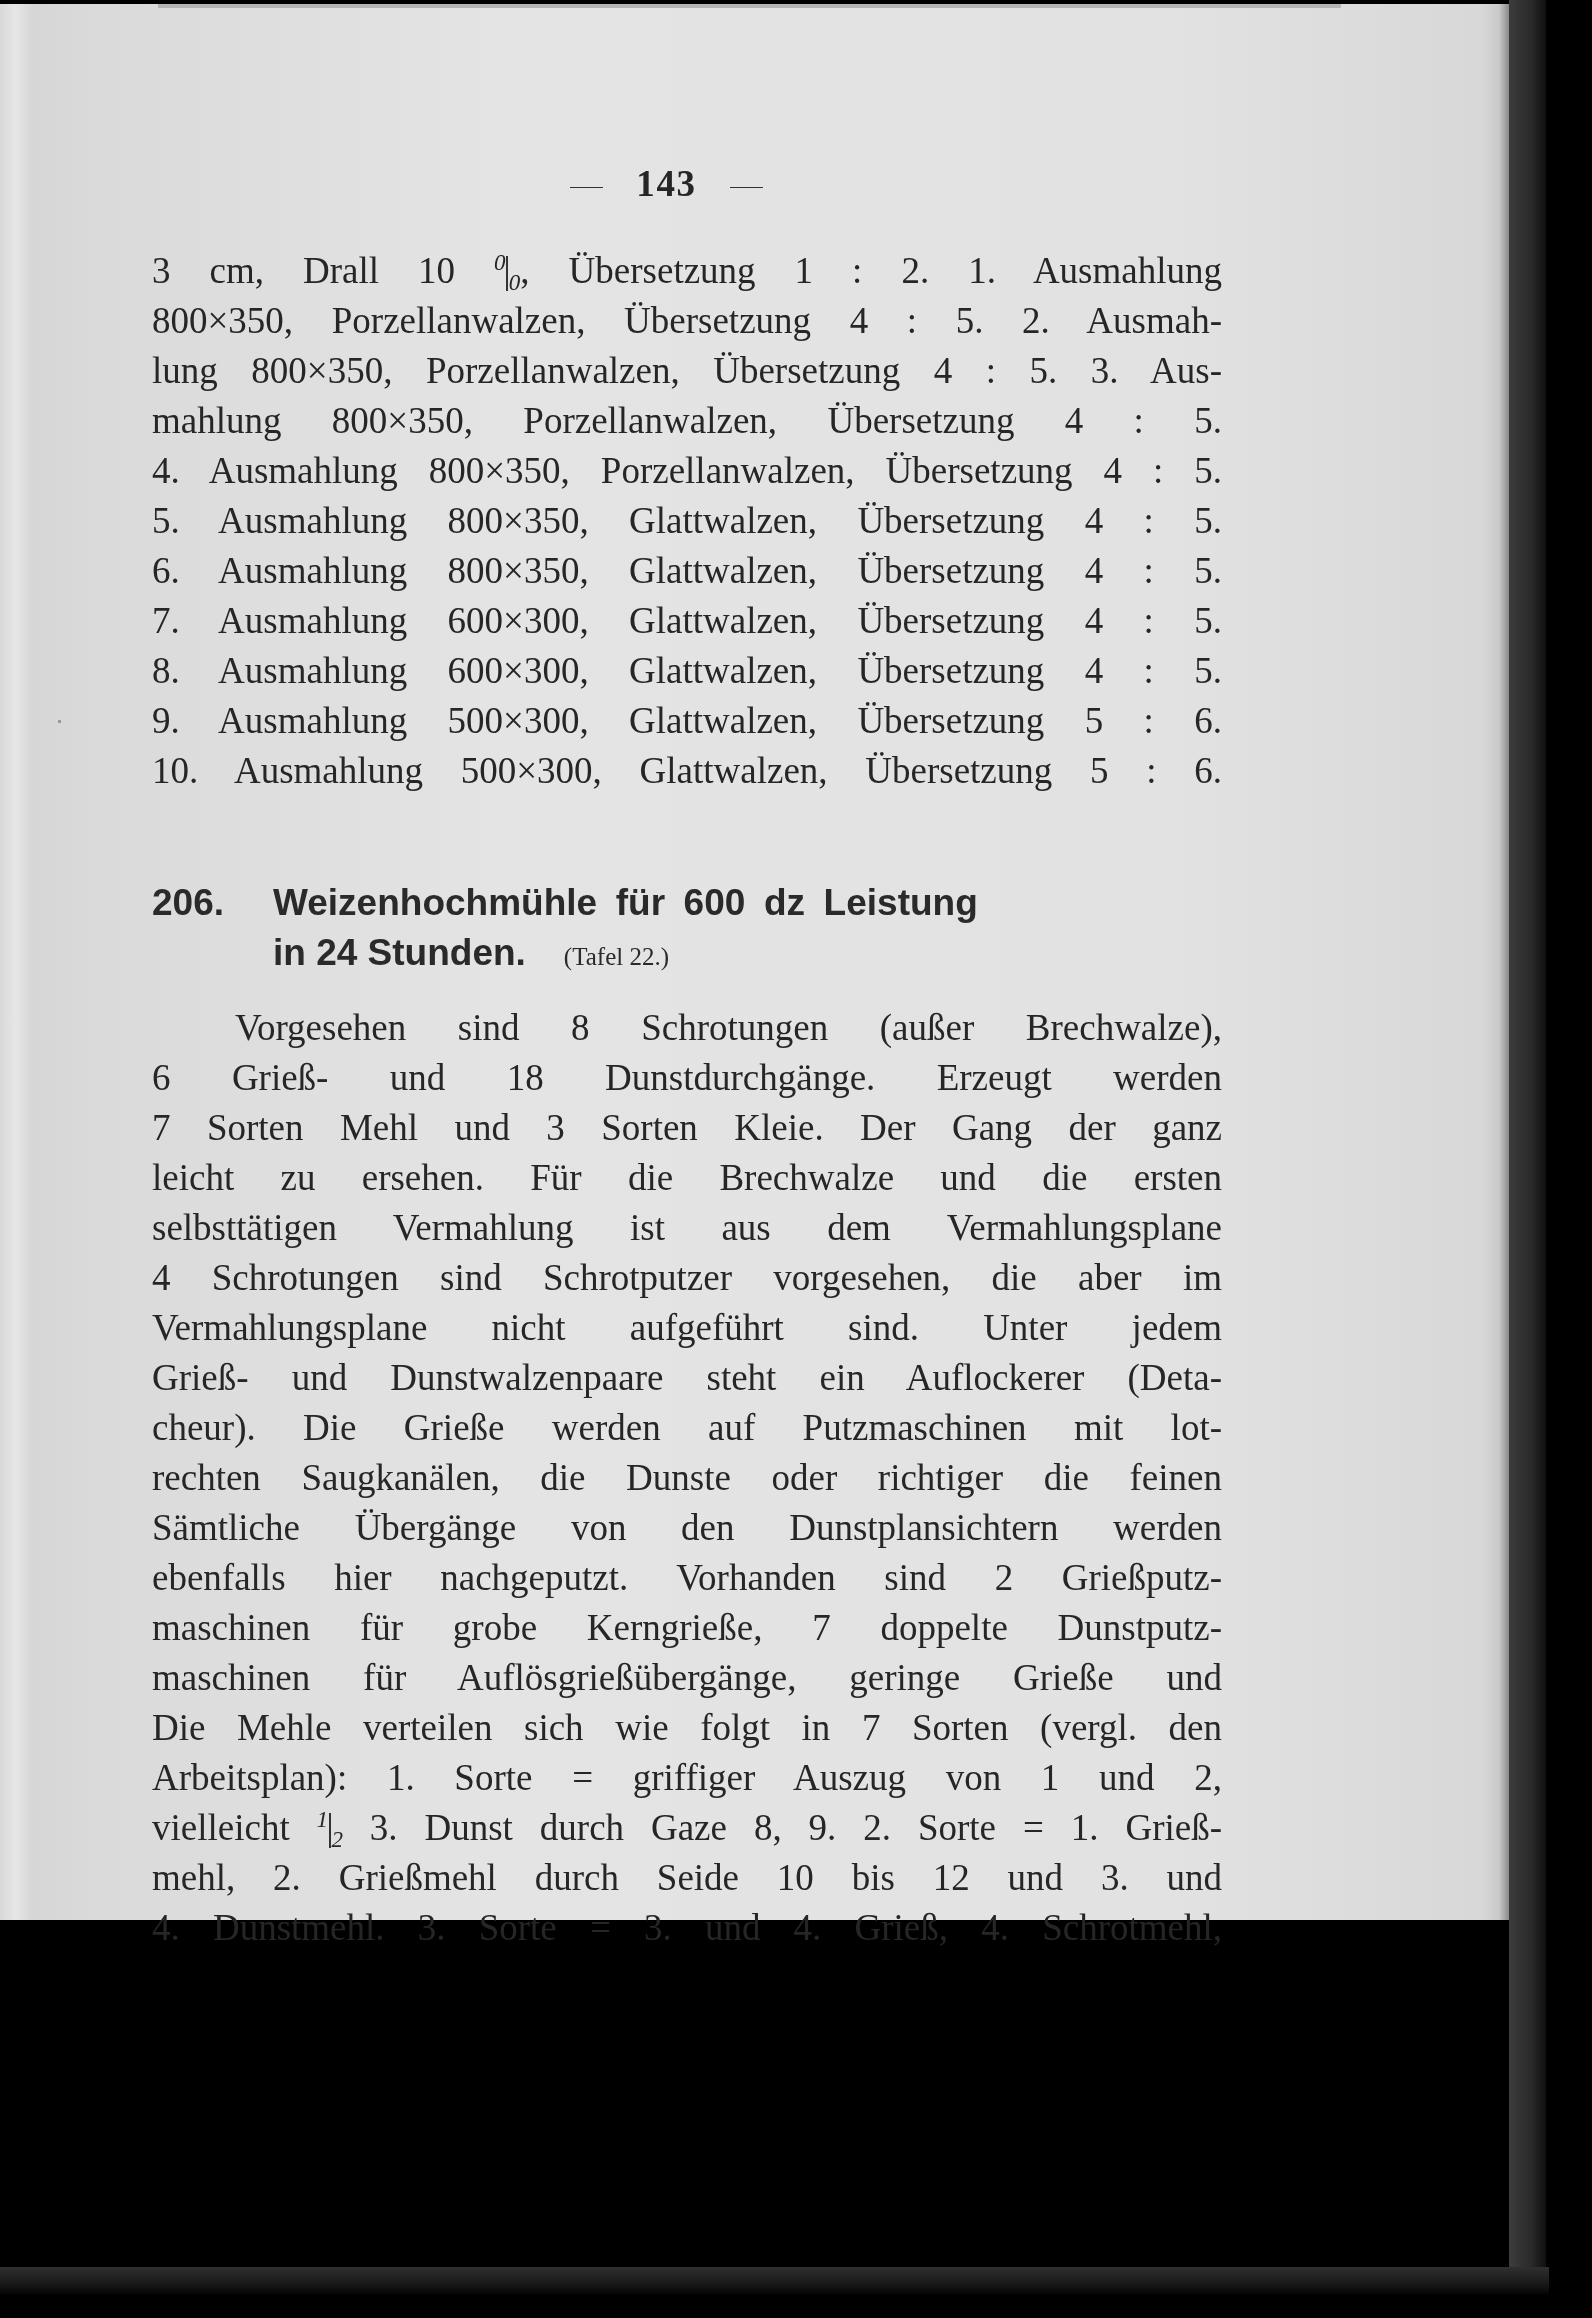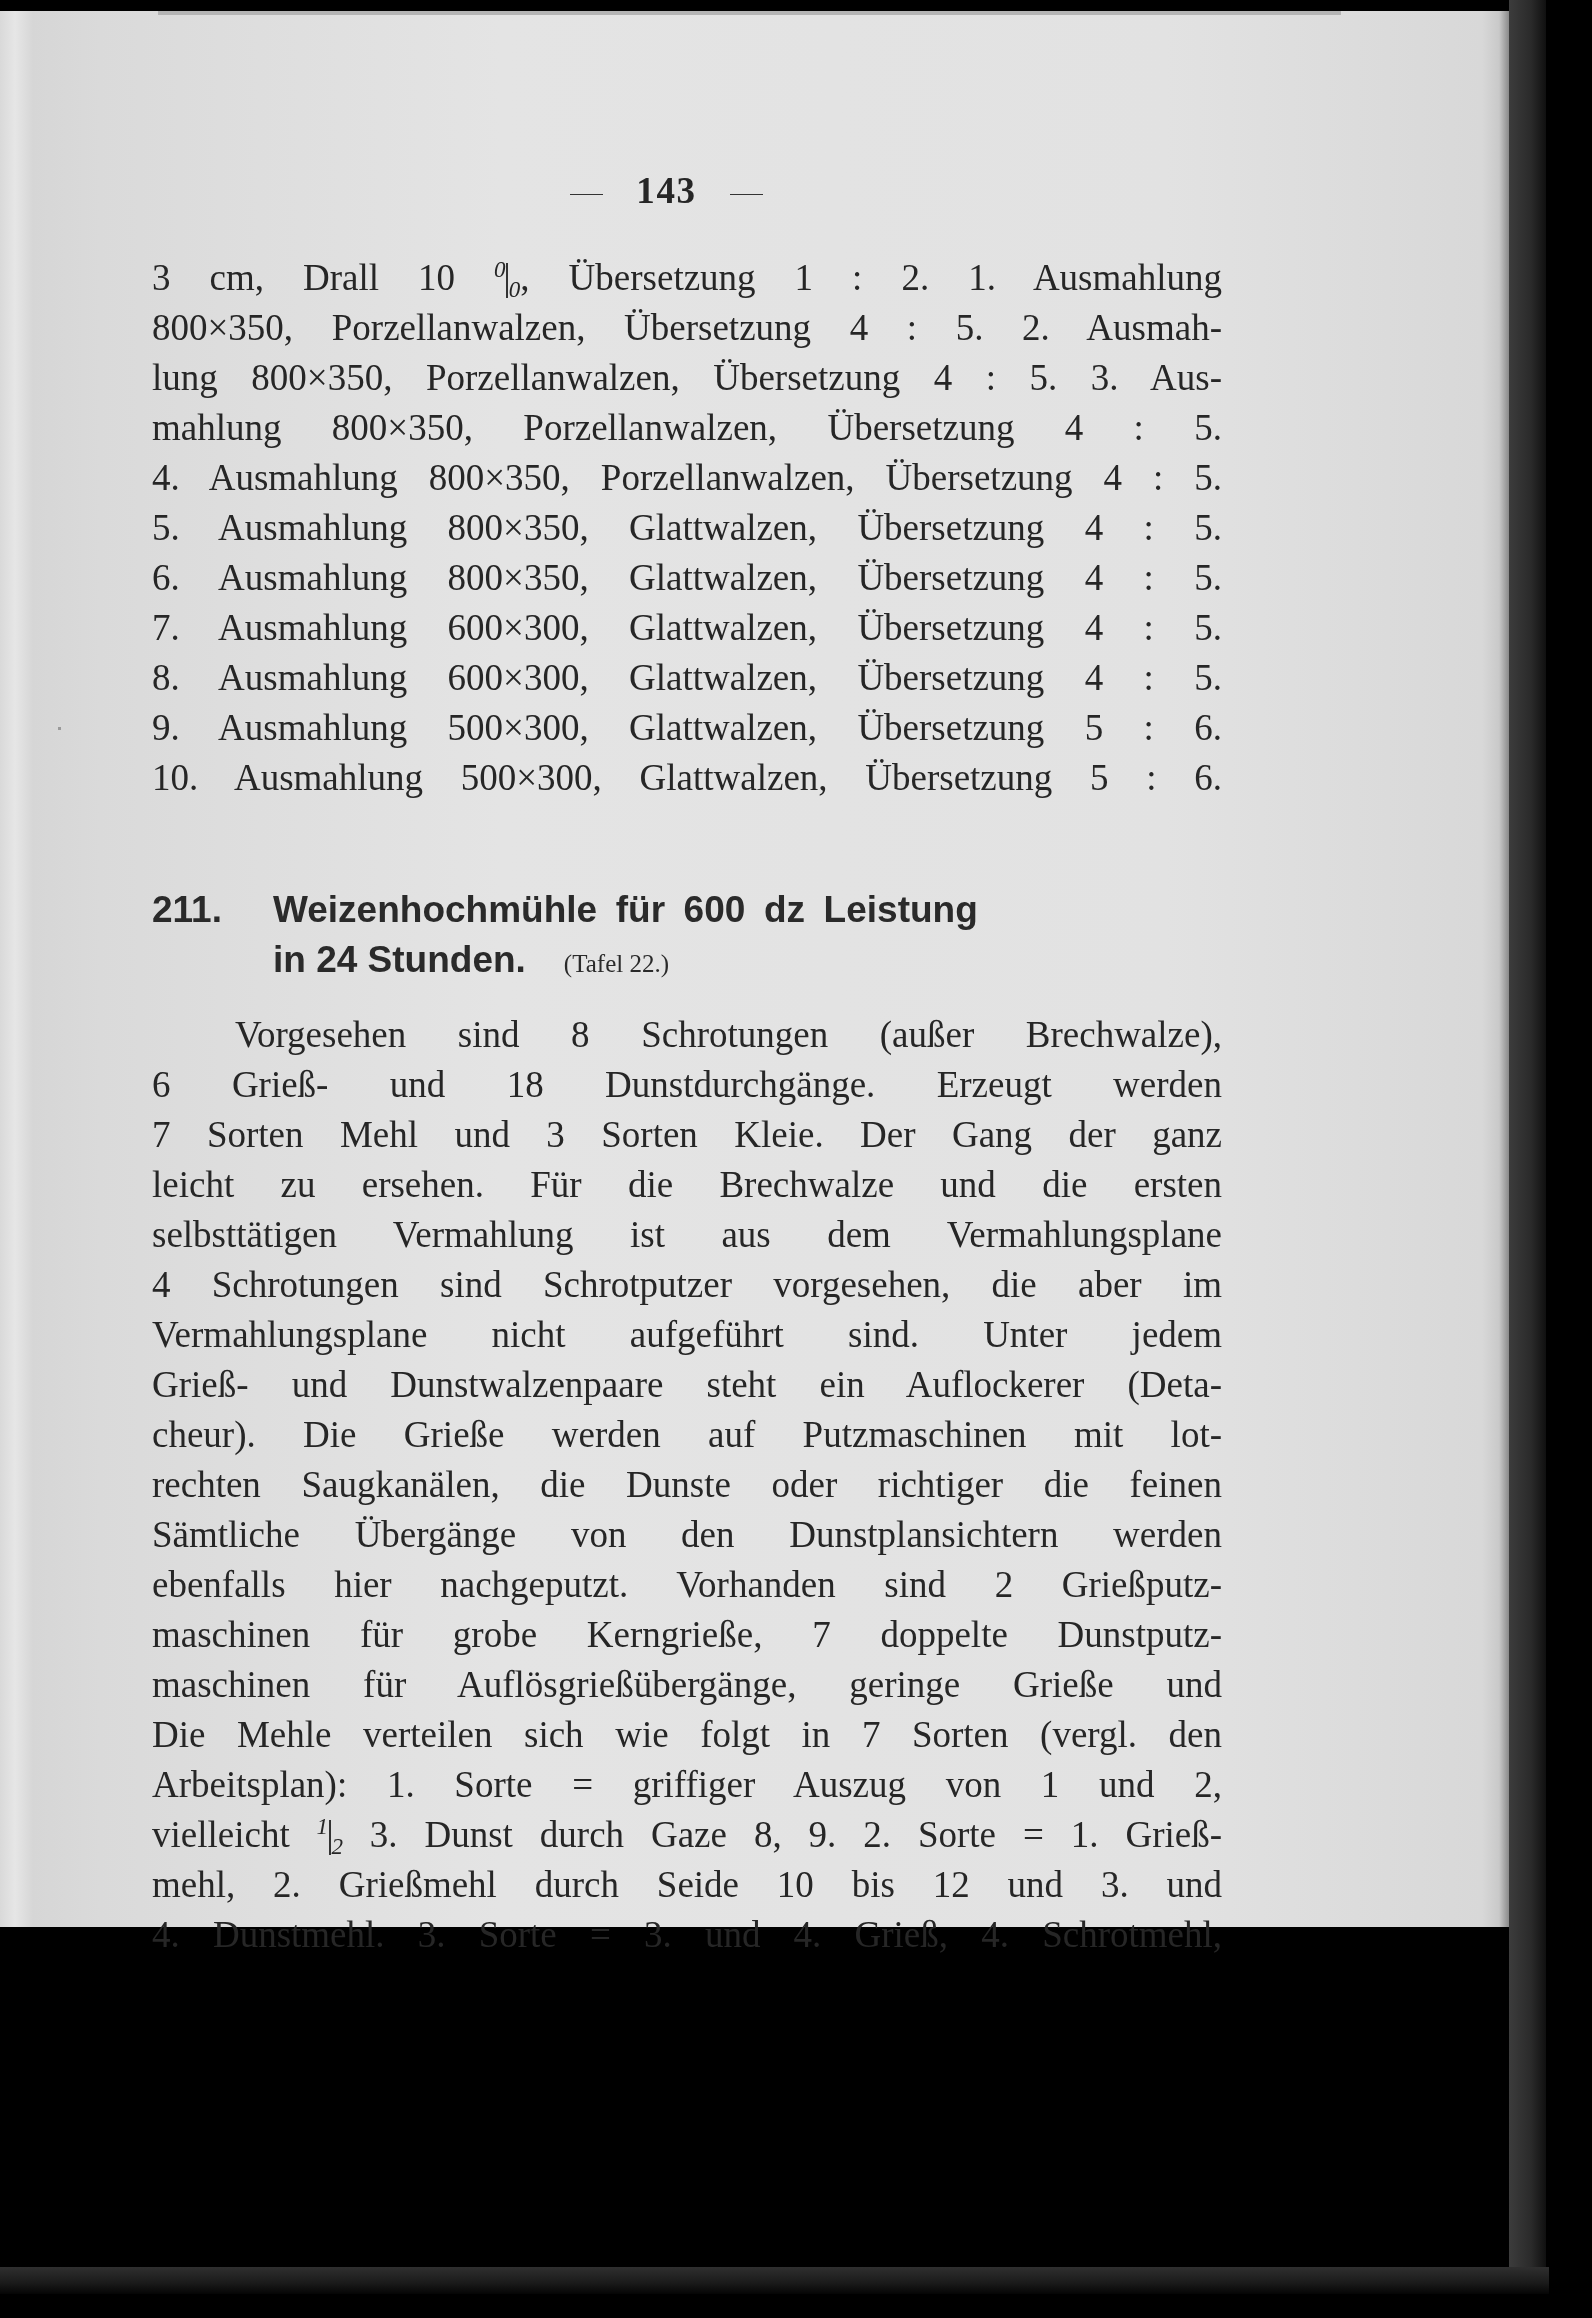--- a/index.html
+++ b/index.html
@@ -11,21 +11,21 @@
       height: 2319px;
       background: #000;
       position: relative;
       overflow: hidden;
       font-family: "Liberation Serif", "DejaVu Serif", serif;
       color: #262626;
     }
     .page {
       position: absolute;
       left: 0;
-      top: 11px;
+      top: 4px;
       width: 1509px;
       height: 1916px;
       background: linear-gradient(90deg, #d9d9d9 0px, #e6e6e6 15px, #d6d6d6 33px, #dadada 100px, #e4e4e4 500px, #e2e2e2 1166px, #d8d8d8 1482px, #c9c9c9 1499px, #8a8a8a 1509px);
       padding-left: 31px;
     }
     .page-top-shadow {
       position: absolute;
       left: 158px;
       top: 0;
       width: 1183px;
@@ -163,21 +163,21 @@
     <span class="line">4. Ausmahlung 800×350, Porzellanwalzen, Übersetzung 4 : 5.</span>
     <span class="line">5. Ausmahlung 800×350, Glattwalzen, Übersetzung 4 : 5.</span>
     <span class="line">6. Ausmahlung 800×350, Glattwalzen, Übersetzung 4 : 5.</span>
     <span class="line">7. Ausmahlung 600×300, Glattwalzen, Übersetzung 4 : 5.</span>
     <span class="line">8. Ausmahlung 600×300, Glattwalzen, Übersetzung 4 : 5.</span>
     <span class="line">9. Ausmahlung 500×300, Glattwalzen, Übersetzung 5 : 6.</span>
     <span class="line">10. Ausmahlung 500×300, Glattwalzen, Übersetzung 5 : 6.</span>
   </div>
 
   <div class="heading">
-    <span class="row1"><span class="num">211.</span><span>Weizenhochmühle für 600 dz Leistung</span></span>
+    <span class="row1"><span class="num">206.</span><span>Weizenhochmühle für 600 dz Leistung</span></span>
     <span class="row2"><span>in 24 Stunden.</span><span class="ref">(Tafel 22.)</span></span>
   </div>
 
   <div class="text-block" style="top:999px;">
     <span class="line indent">Vorgesehen sind 8 Schrotungen (außer Brechwalze),</span>
     <span class="line">6 Grieß- und 18 Dunstdurchgänge. Erzeugt werden</span>
     <span class="line">7 Sorten Mehl und 3 Sorten Kleie. Der Gang der ganz</span>
     <span class="line">leicht zu ersehen. Für die Brechwalze und die ersten</span>
     <span class="line">selbsttätigen Vermahlung ist aus dem Vermahlungsplane</span>
     <span class="line">4 Schrotungen sind Schrotputzer vorgesehen, die aber im</span>

